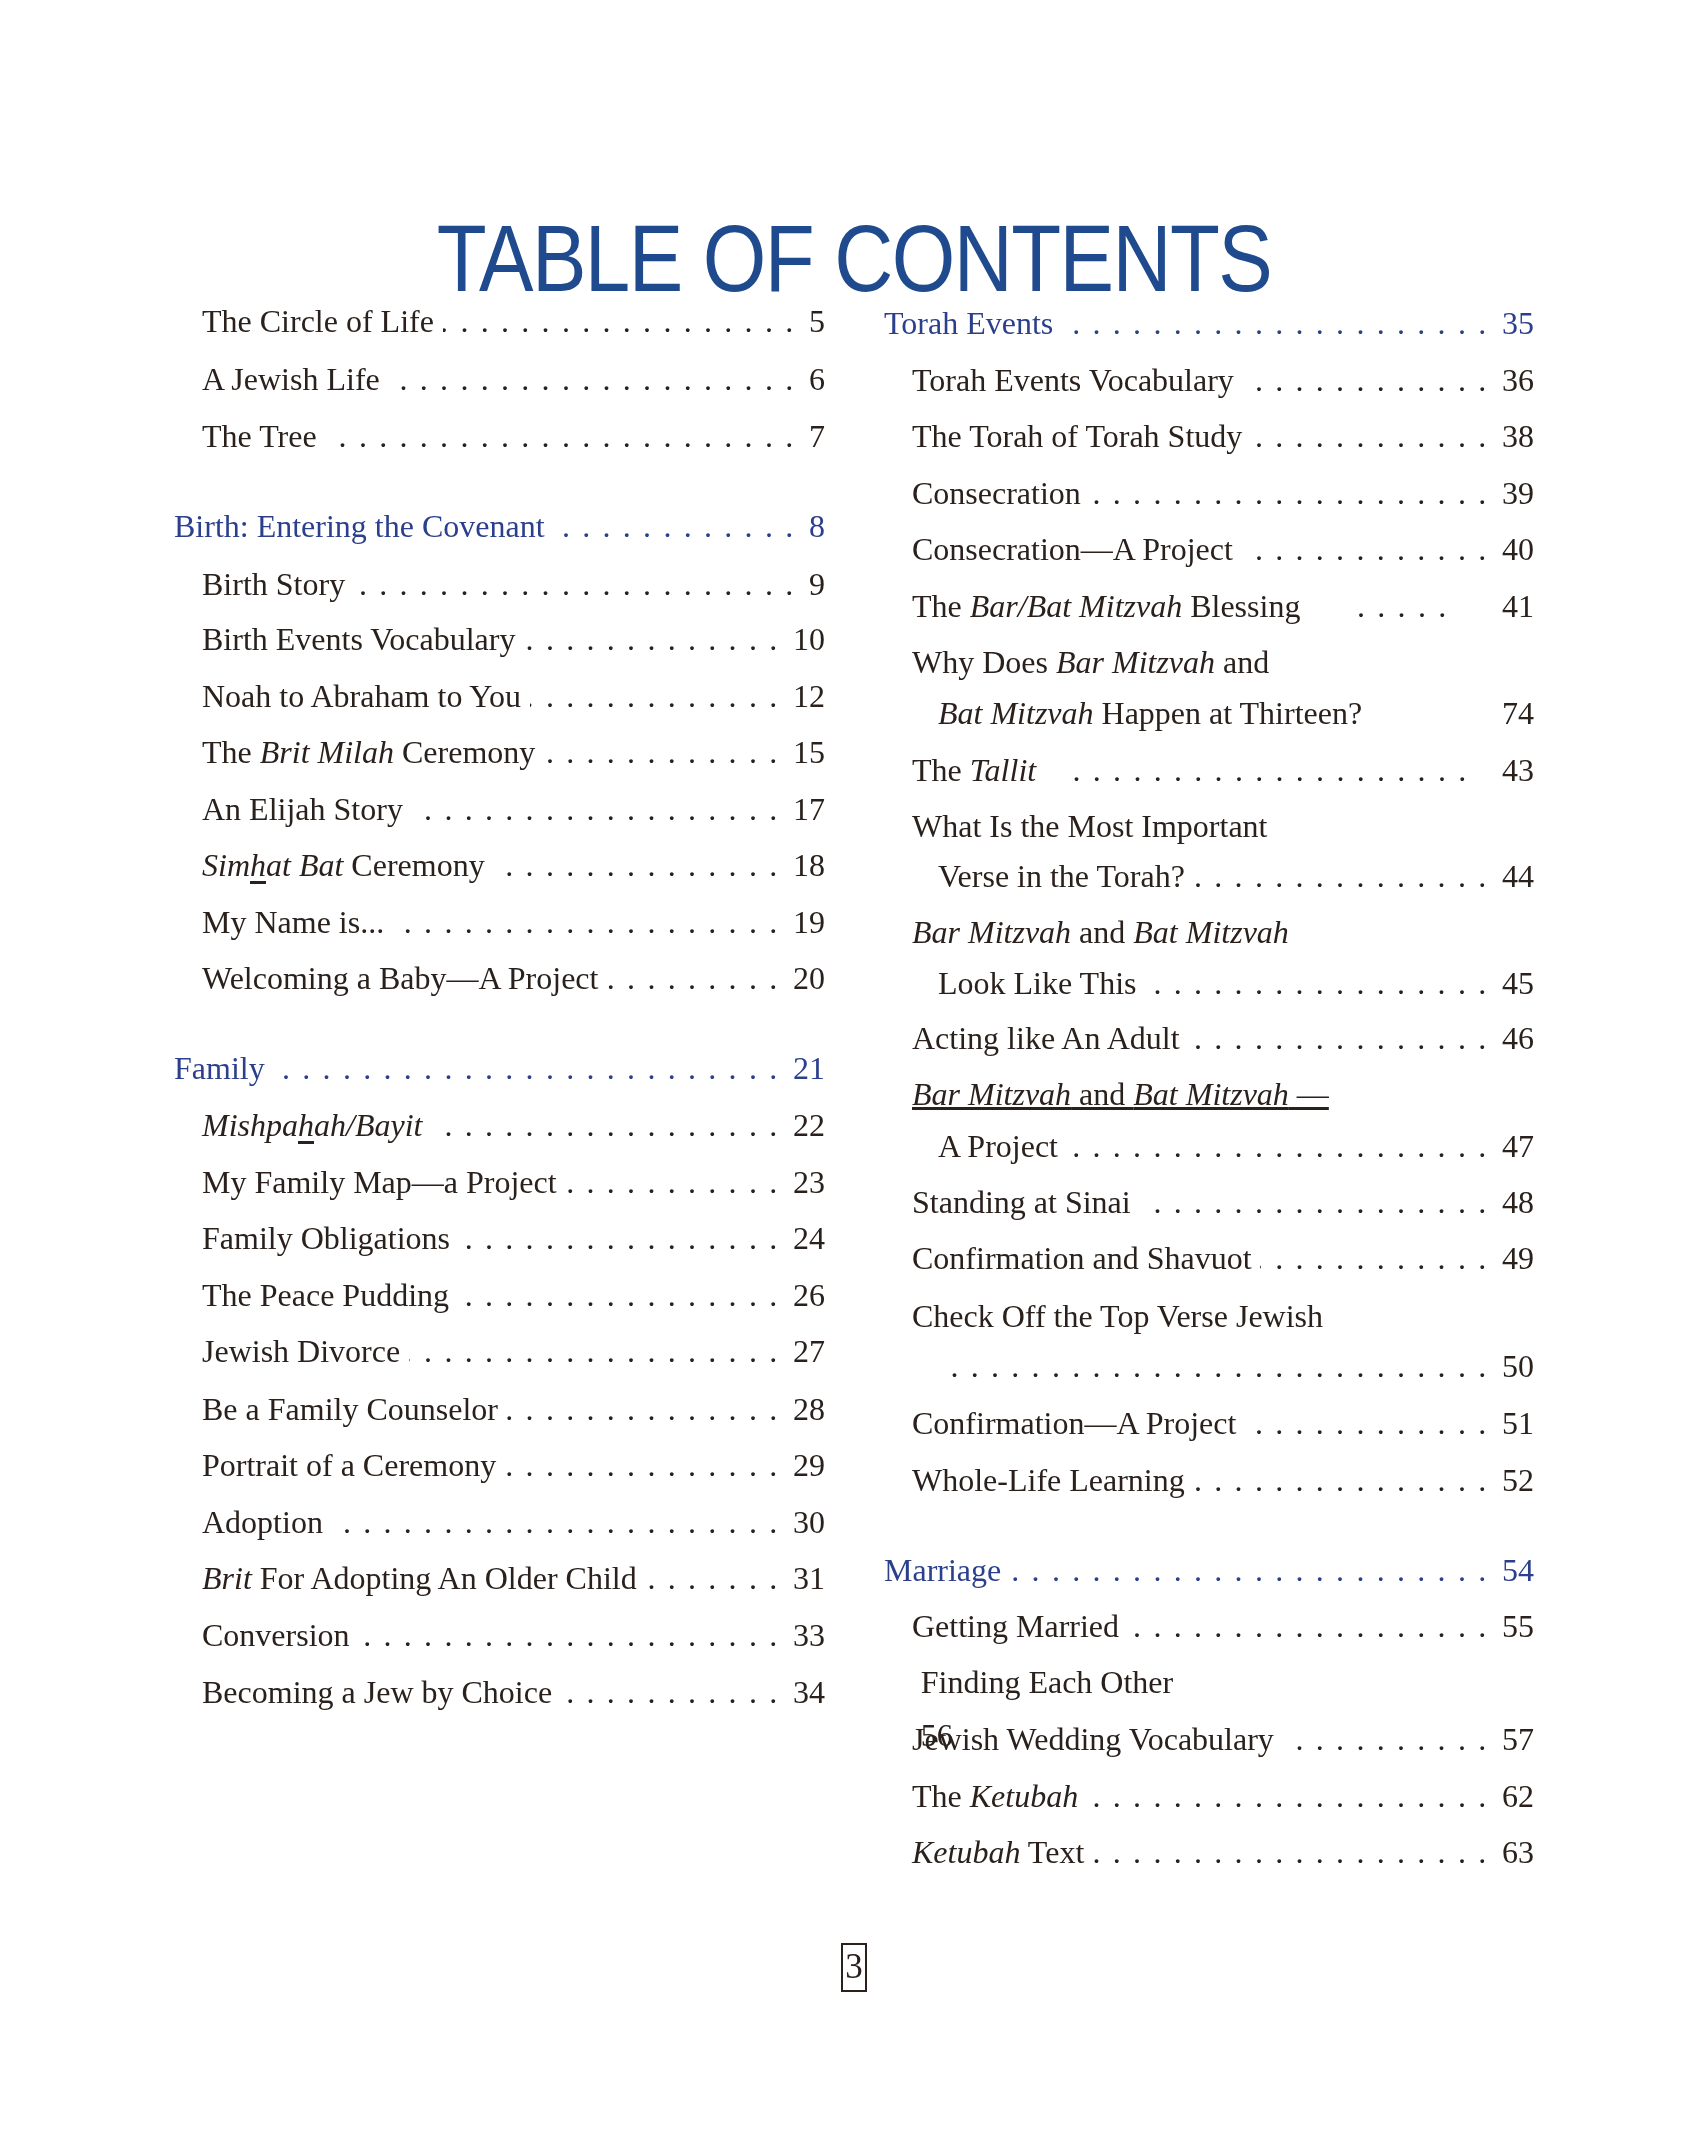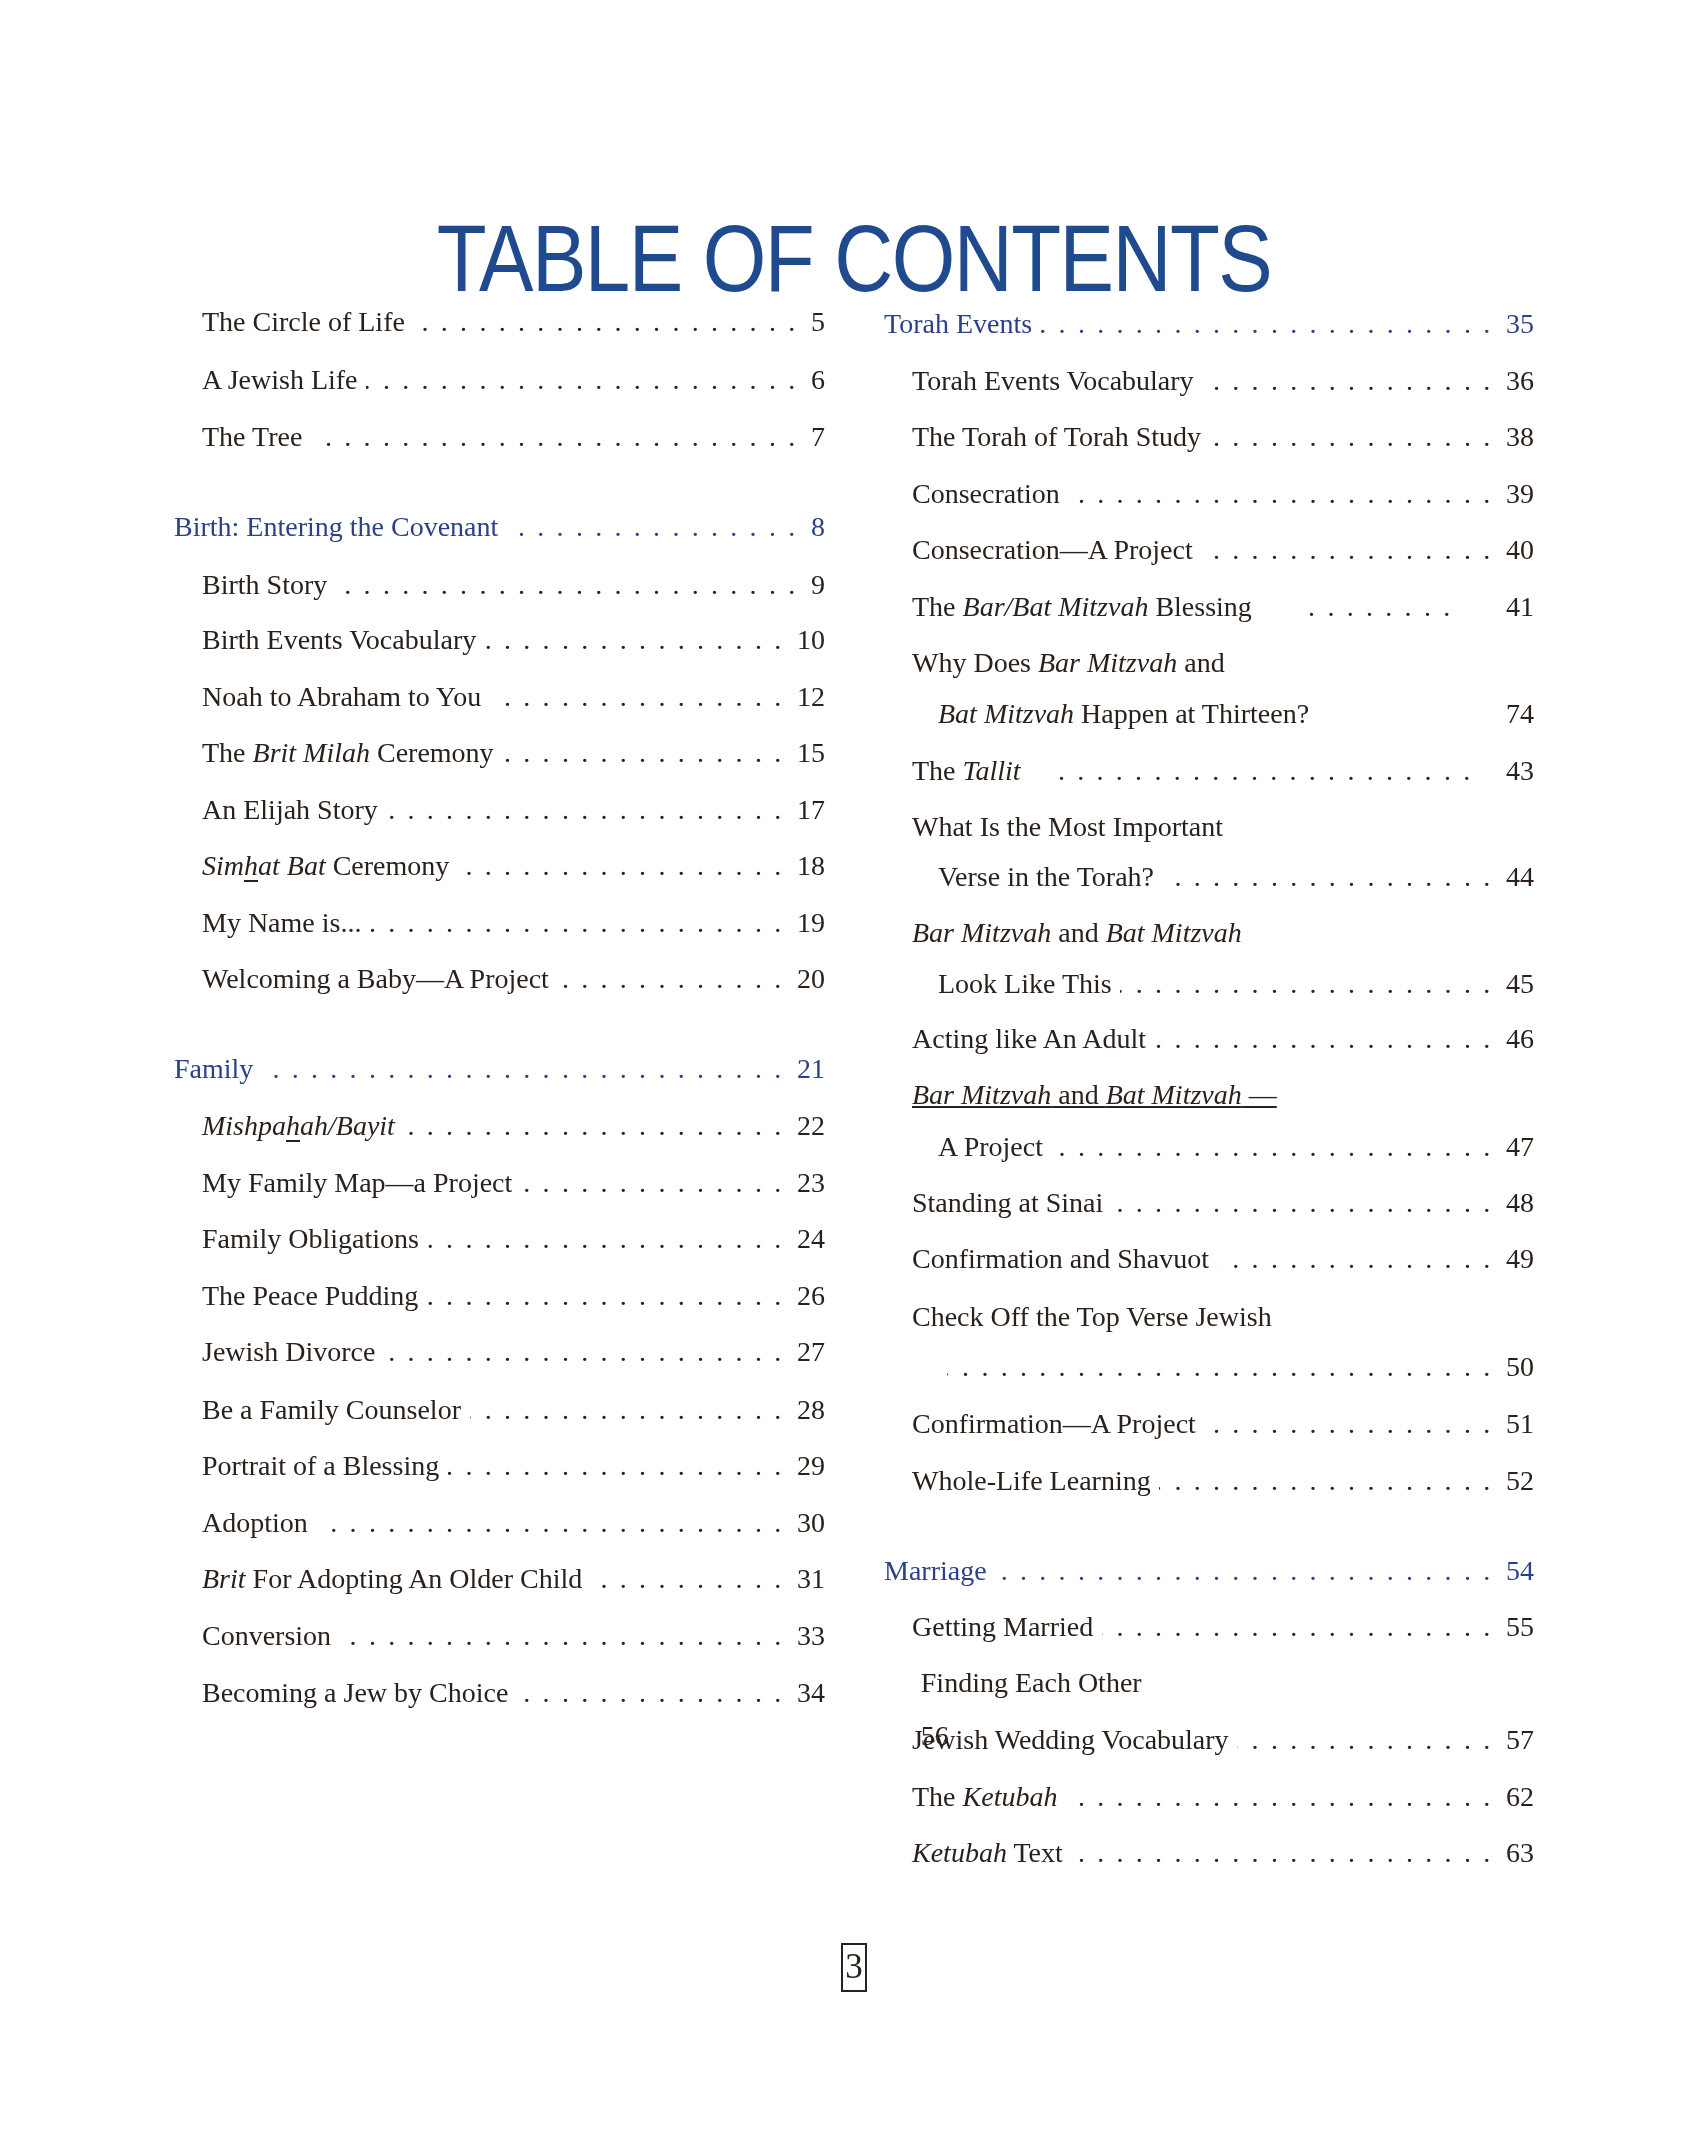--- a/index.html
+++ b/index.html
@@ -15,21 +15,21 @@
     font-size: 95px; letter-spacing: -1.8px; line-height: 1;
     color: #1f4b8e; font-weight: normal;
     transform: scaleX(0.86); transform-origin: center;
   }
   .col { position: absolute; top: 0; }
   .col.left { left: 174px; width: 651px; }
   .col.right { left: 884px; width: 650px; }
   .row {
     position: absolute; left: 0; right: 0; height: 53px;
     display: flex; align-items: baseline;
-    font-size: 28px; line-height: 53px; white-space: nowrap;
+    font-size: 32px; line-height: 53px; white-space: nowrap;
   }
   .row.item { padding-left: 28px; }
   .row.cont { padding-left: 54px; }
   .row.head { color: #2b3f8c; }
   .row .label { flex: 0 0 auto; }
   .row .leader {
     flex: 1 1 auto; overflow: hidden; margin: 0 3.5px 0 8.8px;
     letter-spacing: 12.3px; text-align: right; direction: rtl;
   }
   .row .page { flex: 0 0 auto; text-align: right; }
@@ -136,21 +136,21 @@
       <span class="label">Jewish Divorce</span>
       <span class="leader">............................................................</span>
       <span class="page">27</span>
     </div>
     <div class="row item" style="top: 1383px;">
       <span class="label">Be a Family Counselor</span>
       <span class="leader">............................................................</span>
       <span class="page">28</span>
     </div>
     <div class="row item" style="top: 1439px;">
-      <span class="label">Portrait of a Blessing</span>
+      <span class="label">Portrait of a Ceremony</span>
       <span class="leader">............................................................</span>
       <span class="page">29</span>
     </div>
     <div class="row item" style="top: 1496px;">
       <span class="label">Adoption</span>
       <span class="leader">............................................................</span>
       <span class="page">30</span>
     </div>
     <div class="row item" style="top: 1552px;">
       <span class="label"><i>Brit</i><span> For Adopting An Older Child</span></span>

